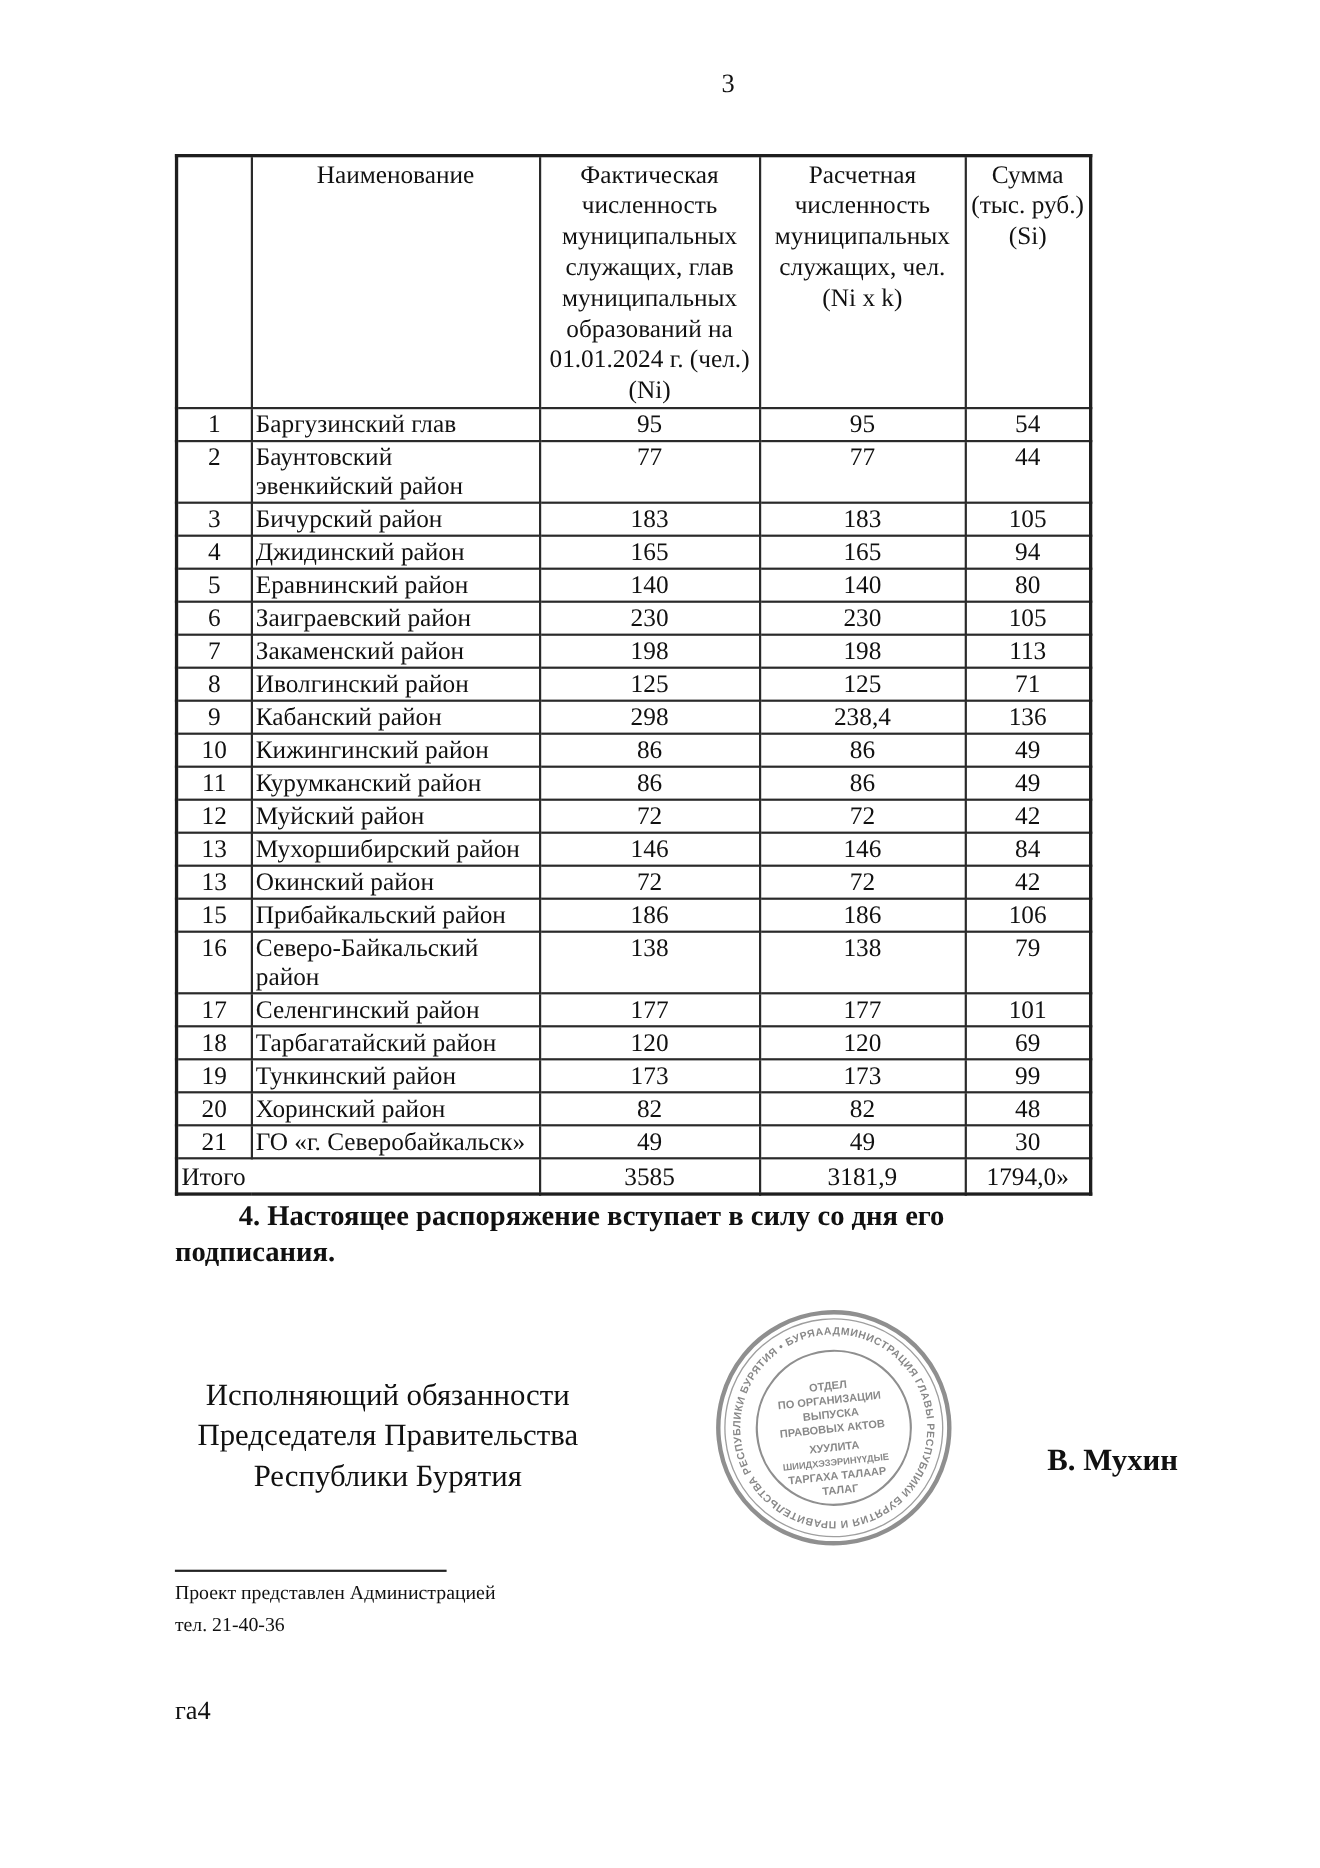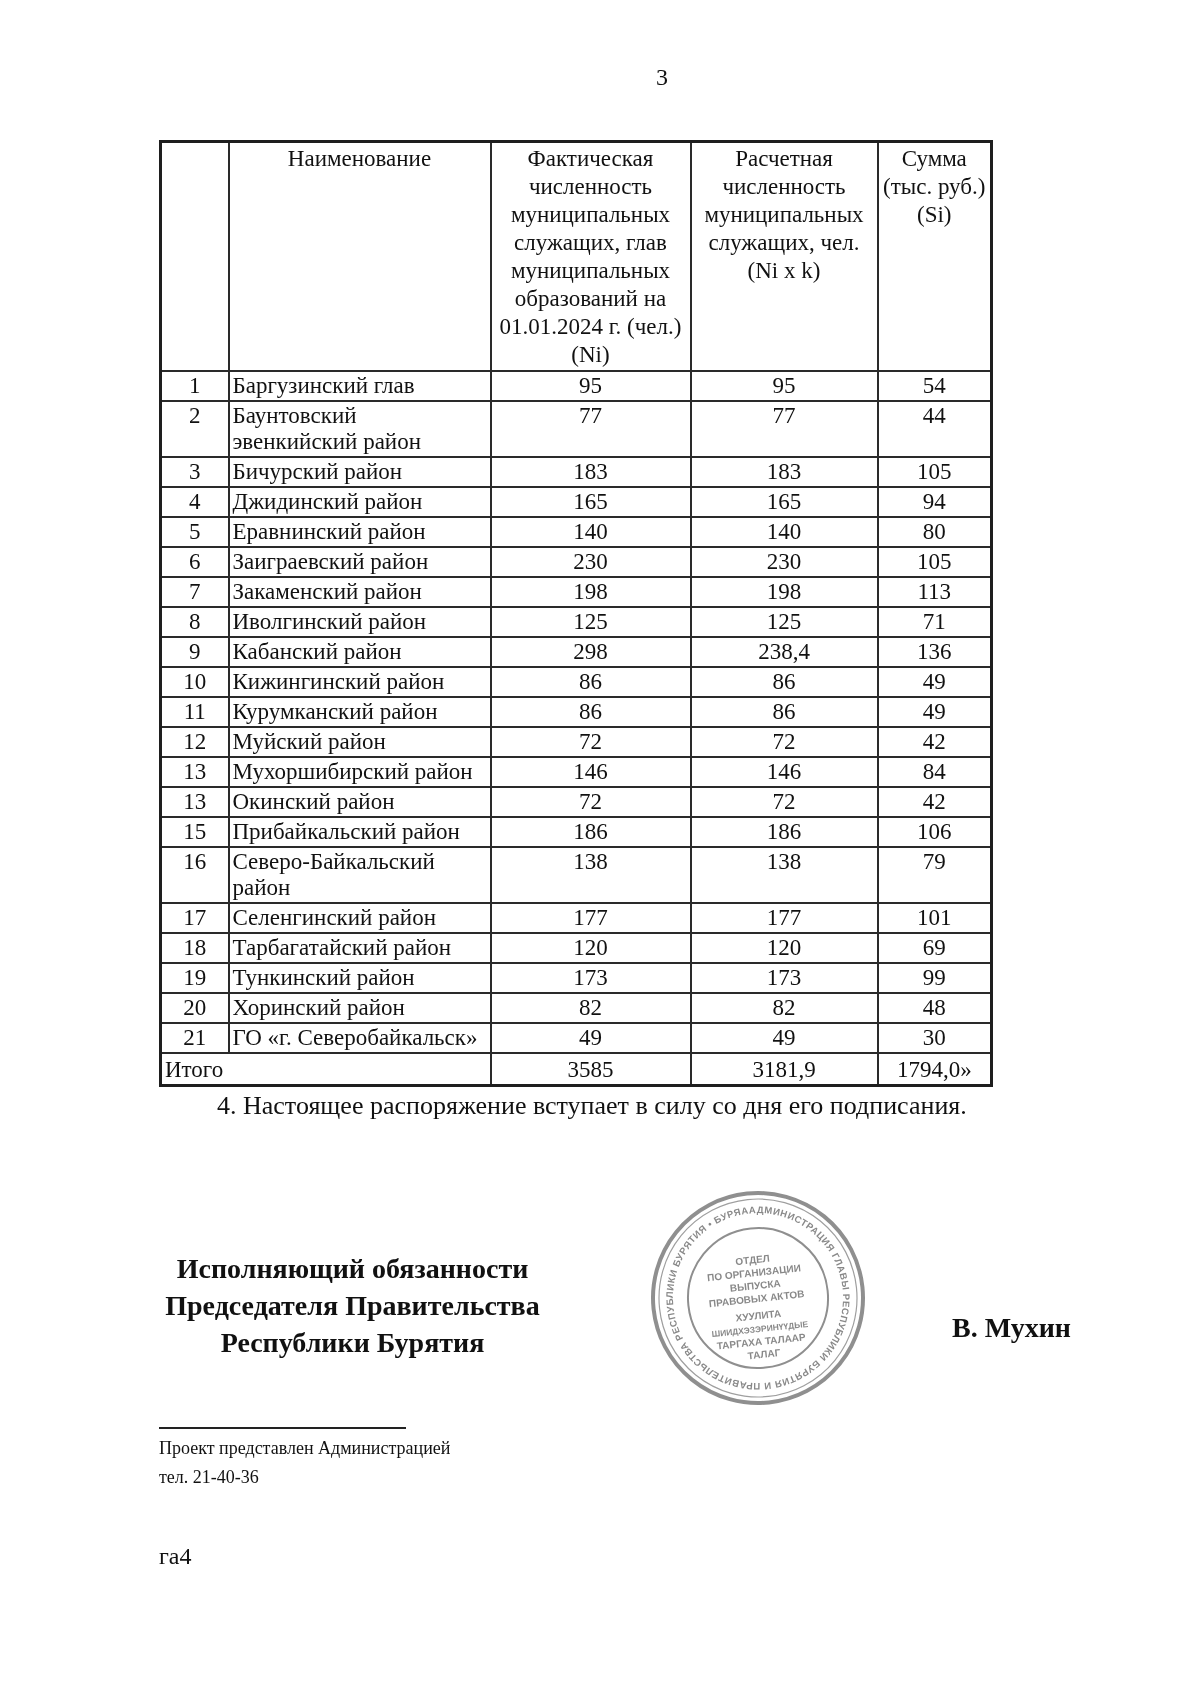--- a/index.html
+++ b/index.html
@@ -25,25 +25,25 @@
   table.alloc thead tr{height:226px;}
   table.alloc th{font-weight:normal;text-align:center;line-height:28px;padding-top:2px;}
   table.alloc tbody tr{height:29px;}
   td.c-num{text-align:center;}
   td.c-name{text-align:left;padding-left:8px;}
   td.c-val{text-align:center;}
   tr.total-row{height:34px;}
   tr.total-row td{padding-top:3px;}
   .clause{
     position:absolute;left:159px;top:1090px;width:833px;margin:0;
-    font-size:26px;line-height:32px;text-indent:58px;
+    font-size:26px;line-height:32px;text-indent:58px;font-weight:bold;
   }
   .sig-block{
     position:absolute;left:160px;top:1250px;width:385px;
-    text-align:center;font-weight:bold;font-size:28px;line-height:37px;
+    text-align:center;font-weight:normal;font-size:28px;line-height:37px;
   }
   .sig-name{
     position:absolute;left:952px;top:1312px;width:220px;
     font-weight:bold;font-size:28px;
   }
   .stamp{
     position:absolute;left:645px;top:1185px;width:226px;height:226px;
     transform:rotate(-6deg);opacity:0.82;
   }
   .stamp text{font-family:"Liberation Sans","DejaVu Sans",sans-serif;fill:#6f6f6f;font-weight:bold;}

